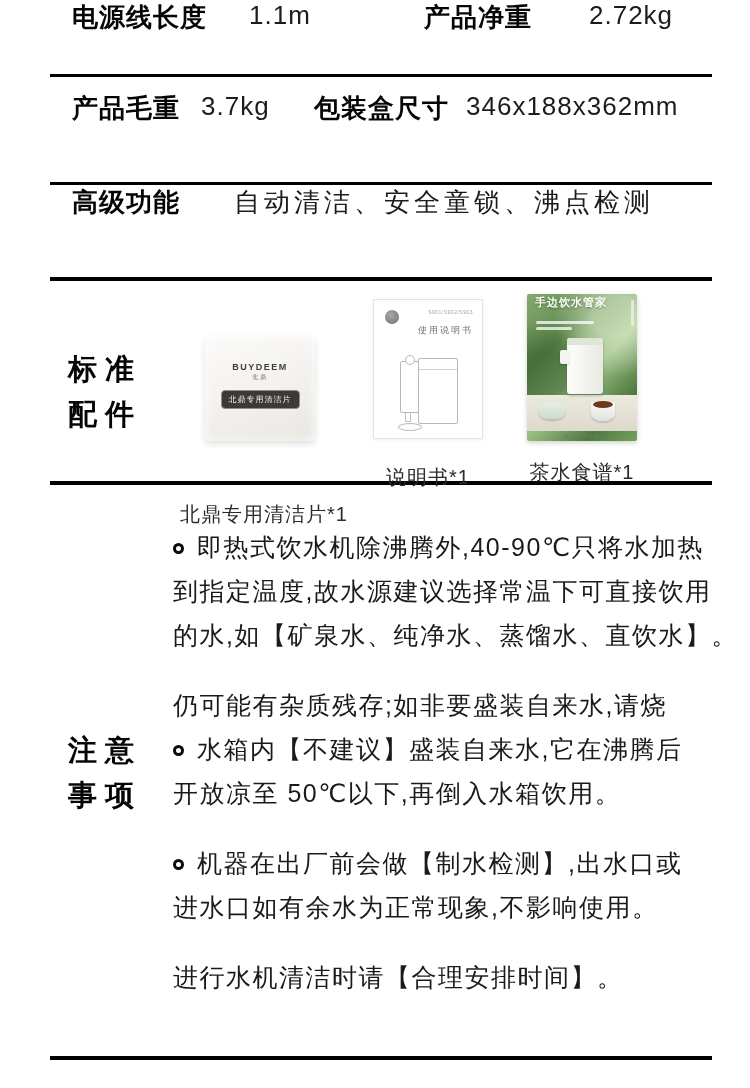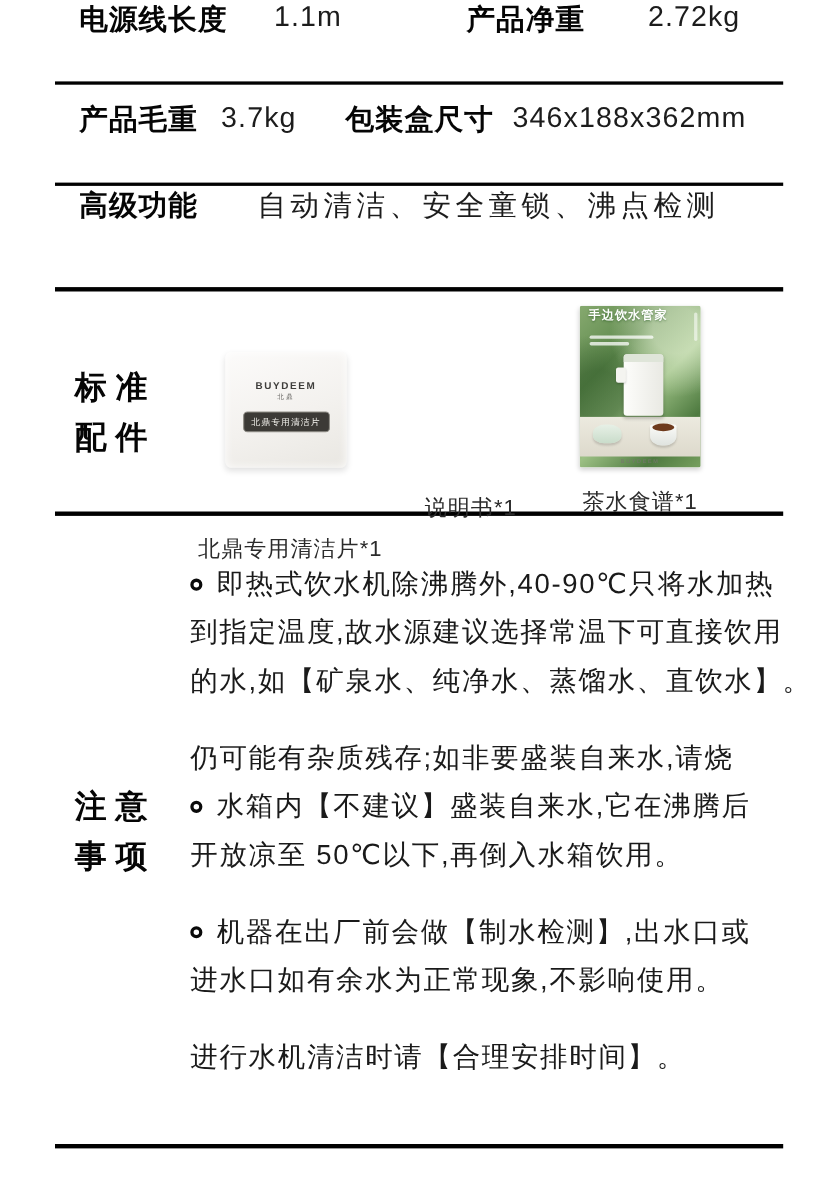--- a/index.html
+++ b/index.html
@@ -6,21 +6,21 @@
   html,body { background:#ffffff; }
   .page {
     position:relative; width:750px; height:1088px; margin:0 auto;
     background:#ffffff; overflow:hidden;
     font-family:"Liberation Sans","DejaVu Sans",sans-serif;
     color:#111;
   }
   
   .row { display:flex; align-items:flex-start; padding-left:72px; }
   .row1 { height:74px; }
-  .row2 { height:89px; padding-top:14px; }
+  .row2 { height:105px; padding-top:14px; }
   .row3 { height:92px; }
   .lbl { font-weight:700; font-size:26px; color:#050505; letter-spacing:1px; white-space:nowrap; }
   .val { font-size:26px; color:#1c1c1c; letter-spacing:1px; white-space:nowrap; }
   .c177 { width:177px; } .c175 { width:175px; } .c165 { width:165px; }
   .c129 { width:129px; } .c113 { width:113px; } .c152 { width:152px; }
   .c162 { width:162px; }
   .features { letter-spacing:4px; }
   .hrline { border:none; background:#000; margin-left:50px; width:662px; }
   .thin  { height:3px; }
   .thick { height:4px; }
@@ -147,20 +147,34 @@
     <figure class="fig" style="left:180px; top:55px;">
       <div class="fig-img packet">
         <div class="p-brand">BUYDEEM</div>
         <div class="p-brand-cn">北鼎</div>
         <div class="p-tag">北鼎专用清洁片</div>
       </div>
       <figcaption class="caption">北鼎专用清洁片*1</figcaption>
     </figure>
 
     <figure class="fig" style="left:348px; top:18px;">
+      <div class="fig-img manual">
+        <span class="logo"></span>
+        <span class="m-models">S901/S902/S903</span>
+        <span class="m-title">使用说明书</span>
+        <div class="machine">
+          <div class="tower"></div>
+          <div class="knob"></div>
+          <div class="tank">
+              <div class="tank-seam"></div>
+            </div>
+          <div class="spout"></div>
+          <div class="tray"></div>
+        </div>
+      </div>
       <figcaption class="caption">说明书*1</figcaption>
     </figure>
 
     <figure class="fig" style="left:502px; top:13px;">
       <div class="fig-img book">
         <div class="b-title">手边饮水管家</div>
         <div class="b-sub1"></div>
         <div class="b-sub2"></div>
         <div class="b-spine"></div>
         <div class="b-table"></div>

